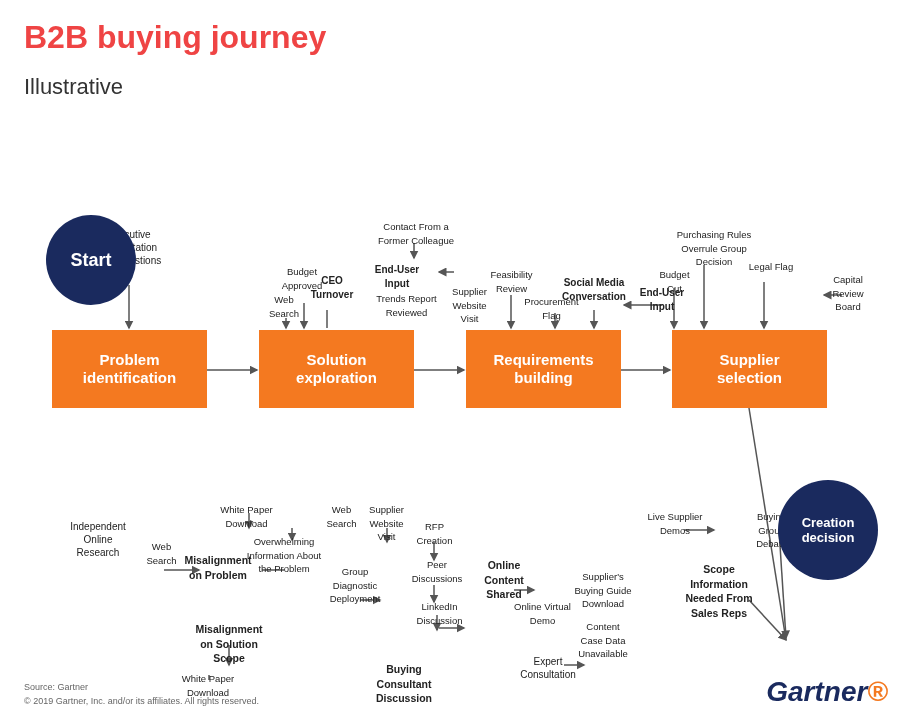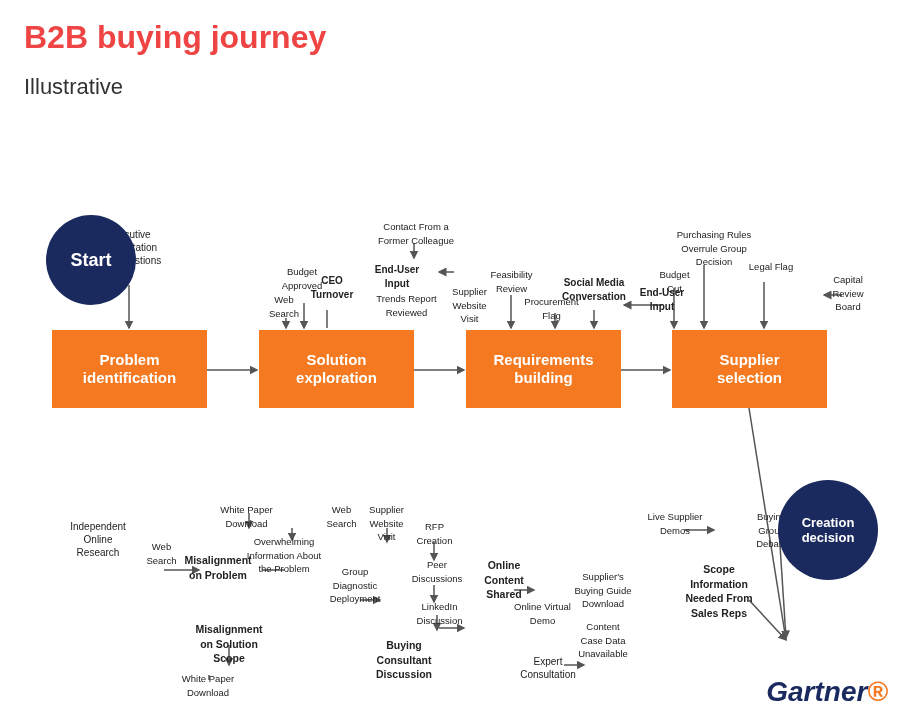--- a/index.html
+++ b/index.html
@@ -420,21 +420,21 @@
     <div class="node" style="left:383px; top:448px; width:60px;">
       <span style="white-space:pre-line; font-size:9.5px;">Peer
 Discussions</span>
     </div>
 
     <div class="node" style="left:383px; top:490px; width:65px;">
       <span style="white-space:pre-line; font-size:9.5px;">LinkedIn
 Discussion</span>
     </div>
 
-    <div class="node node-bold" style="left:340px; top:528px; width:80px;">
+    <div class="node node-bold" style="left:340px; top:552px; width:80px;">
       <span style="white-space:pre-line; font-size:10.5px; font-weight:700;">Buying
 Consultant
 Discussion</span>
     </div>
 
     <div class="node node-bold" style="left:444px; top:448px; width:72px;">
       <span style="white-space:pre-line; font-size:10.5px; font-weight:700;">Online
 Content
 Shared</span>
     </div>
@@ -476,18 +476,20 @@
 
     <div class="node" style="left:715px; top:400px; width:65px;">
       <span style="white-space:pre-line; font-size:9.5px;">Buying
 Group
 Debate</span>
     </div>
 
   </div>
 
   <div class="footer">
+    <div>Source: Gartner</div>
+    <div>© 2019 Gartner, Inc. and/or its affiliates. All rights reserved.</div>
   </div>
 
   <div class="gartner-logo">
     <span>Gartner</span><span class="gartner-dot">®</span>
   </div>
 </div>
 
 </body></html>

